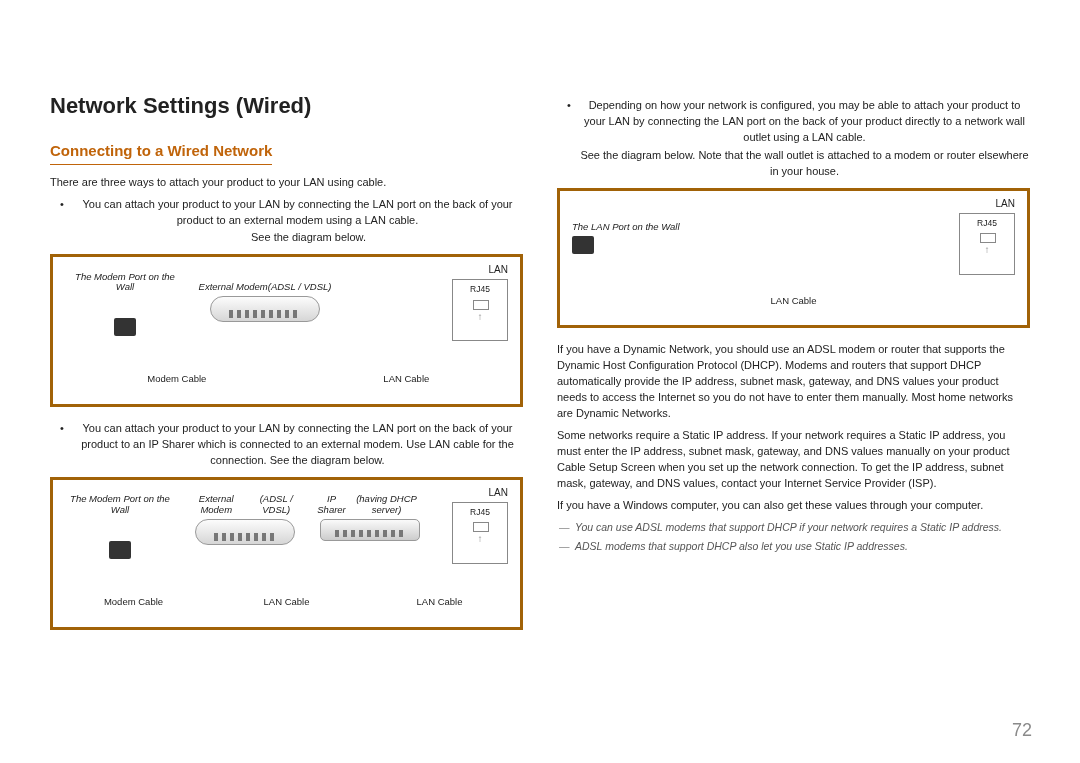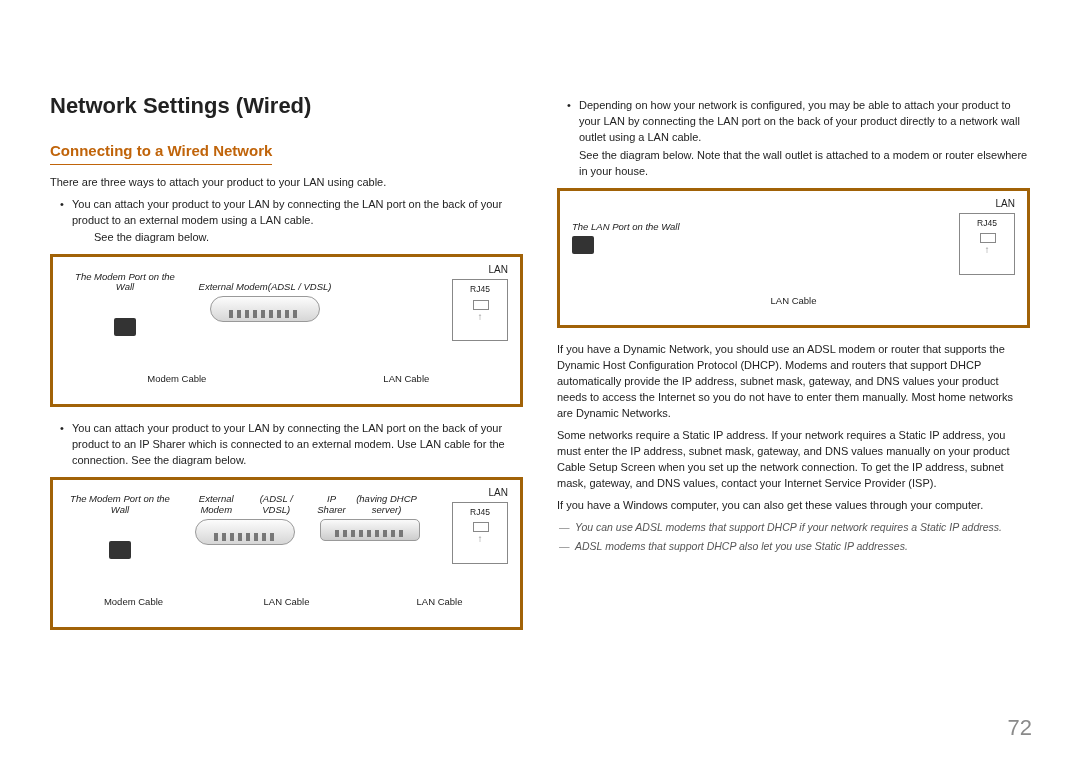--- a/index.html
+++ b/index.html
@@ -17,21 +17,21 @@
   h1 { font-size: 22px; font-weight: 700; margin-bottom: 18px; }
   h2 {
     font-size: 15px; font-weight: 700;
     color: #c0640a;
     border-bottom: 1.5px solid #c0640a;
     display: inline-block;
     margin-bottom: 10px;
     padding-bottom: 2px;
   }
   p { margin-bottom: 6px; }
-  ul { list-style: none; margin: 4px 0 8px 0; }
+  ul { list-style: none; margin: 4px 0 8px 0; text-align: center; }
   ul li { position: relative; padding-left: 22px; margin-bottom: 6px; }
   ul li::before { content: "•"; position: absolute; left: 10px; top: 0; font-size: 11px; }
   .sub { display:block; padding-left:22px; margin-top:2px; margin-bottom:8px;}
   .diagram {
     border: 3px solid #a16207;
     margin: 6px 0 14px 0;
     padding: 14px 12px 18px 12px;
     position: relative;
     font-size: 10px;
   }
@@ -69,21 +69,21 @@
   .sharer::after{
     content:""; position:absolute; left:14px; right:14px; bottom:3px; height:7px;
     background: repeating-linear-gradient(90deg,#777 0 4px, transparent 4px 8px);
   }
   .cable-row { display:flex; margin-top:36px; font-size:9.5px; gap:16px; }
   .cable-row span { flex:1; text-align:center; }
   .cable-row.two span:first-child{flex:1.1}
   .cable-row.three span{flex:1}
   .note-dash { position:relative; padding-left:18px; margin:4px 0; color:#555; font-size:10.5px;font-style:italic;}
   .note-dash::before { content:"―"; position:absolute; left:2px; top:0; color:#888;}
-  .pagenum { position:absolute; bottom:22px; right:48px; font-size:22px; color:#8a8a8a; font-weight:300;}
+  .pagenum { position:absolute; bottom:22px; right:48px; font-size:18px; color:#8a8a8a; font-weight:300;}
   .d3 .d-row{gap:40px; align-items:center;}
   .d3 .wallport{margin-top:0;}
 </style>
 </head>
 <body>
 
 <div class="two-col">
 
   <div class="col">
     <h1>Network Settings (Wired)</h1>

